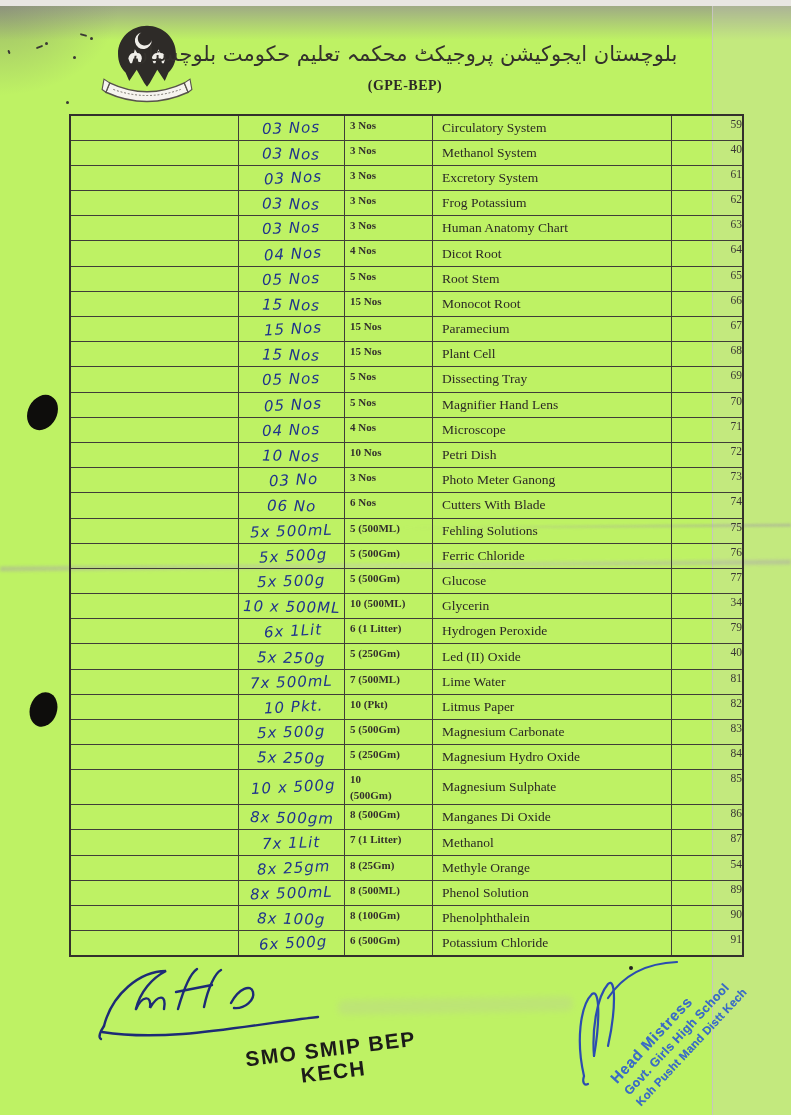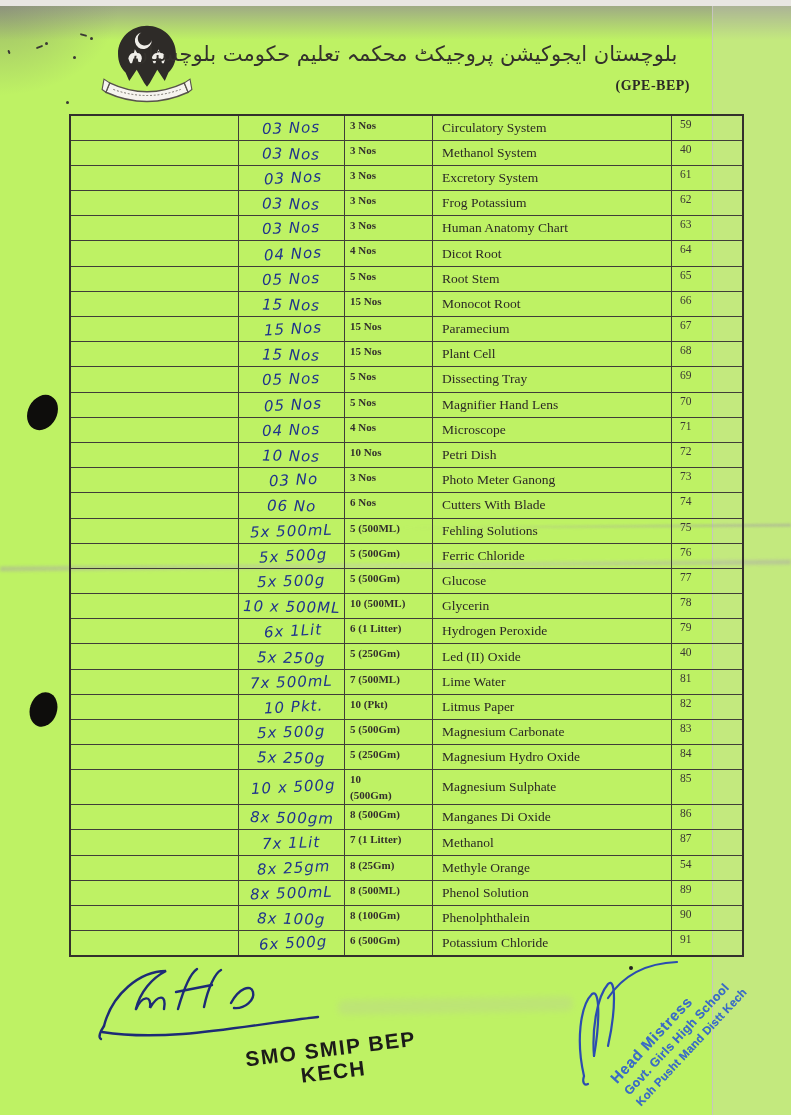--- a/index.html
+++ b/index.html
@@ -26,35 +26,35 @@
   .blob2 { left:30px; top:686px; width:27px; height:35px; transform:rotate(18deg); }
   .stray { position:absolute; background:#3a3835; }
   .dot2 { width:3px; height:3px; border-radius:50%; }
   .tick { width:7px; height:2px; border-radius:1px; }
 
   
   .logo { position:absolute; left:100px; top:18px; width:94px; height:86px; }
   .org-urdu { position:absolute; left:120px; top:36px; width:570px; text-align:center;
     font-size:21px; color:#34312d; direction:rtl;
     font-family:"DejaVu Sans", sans-serif; }
-  .org-abbr { position:absolute; left:120px; top:72px; width:570px; text-align:right;
+  .org-abbr { position:absolute; left:120px; top:72px; width:570px; text-align:center;
     font-size:14px; font-weight:bold; color:#2c2a26; letter-spacing:0.5px;
     font-family:"Liberation Serif", serif; }
 
   
   table.items { position:absolute; left:69px; top:108px; width:638px;
     border-collapse:collapse; table-layout:fixed; border:2px solid #33302c; }
   table.items td { border:1px solid #403d38; overflow:hidden; }
   table.items tr { height:25.2px; }
   .c-blank { width:165px; }
   .c-hand  { width:103px; text-align:center; vertical-align:middle; }
   .c-qty   { width:80px; font-size:11px; color:#33302c; padding:2px 2px 0 5px;
              vertical-align:top; white-space:pre-line; line-height:1.45;font-weight:bold; }
   .c-item  { width:228px; font-size:13.5px; color:#2b2825; padding-left:9px; vertical-align:middle; }
-  .c-sno   { width:62px; font-size:11.5px; color:#3a3733; padding:2px 0 0 8px; vertical-align:top; }
+  .c-sno   { width:62px; font-size:11.5px; color:#3a3733; padding:2px 0 0 8px; vertical-align:top;text-align:right; }
   .hand-text { display:inline-block; font-family:"DejaVu Sans", sans-serif; font-style:italic;
     font-size:15px; font-weight:500; letter-spacing:1px; color:#20348c; transform:rotate(-2deg); white-space:nowrap; }
   tr:nth-child(even) .hand-text { transform:rotate(1.2deg) translateY(1px); }
   tr:nth-child(3n) .hand-text { transform:rotate(-3deg) translateX(2px); }
 
   
   .sig-left { position:absolute; left:92px; top:956px; width:250px; height:92px; }
   .smo-stamp { position:absolute; left:226px; top:1032px; width:212px;
     transform:rotate(-7deg); text-align:center; color:#1c1b19;
     font-family:"Liberation Sans", sans-serif; font-weight:bold;
@@ -240,21 +240,21 @@
     <td class="c-hand"><span class="hand-text">5x 500g</span></td>
     <td class="c-qty">5 (500Gm)</td>
     <td class="c-item">Glucose</td>
     <td class="c-sno">77</td>
   </tr>
         <tr>
     <td class="c-blank"></td>
     <td class="c-hand"><span class="hand-text">10 x 500ML</span></td>
     <td class="c-qty">10 (500ML)</td>
     <td class="c-item">Glycerin</td>
-    <td class="c-sno">78</td>
+    <td class="c-sno">34</td>
   </tr>
         <tr>
     <td class="c-blank"></td>
     <td class="c-hand"><span class="hand-text">6x 1Lit</span></td>
     <td class="c-qty">6 (1 Litter)</td>
     <td class="c-item">Hydrogen Peroxide</td>
     <td class="c-sno">79</td>
   </tr>
         <tr>
     <td class="c-blank"></td>

